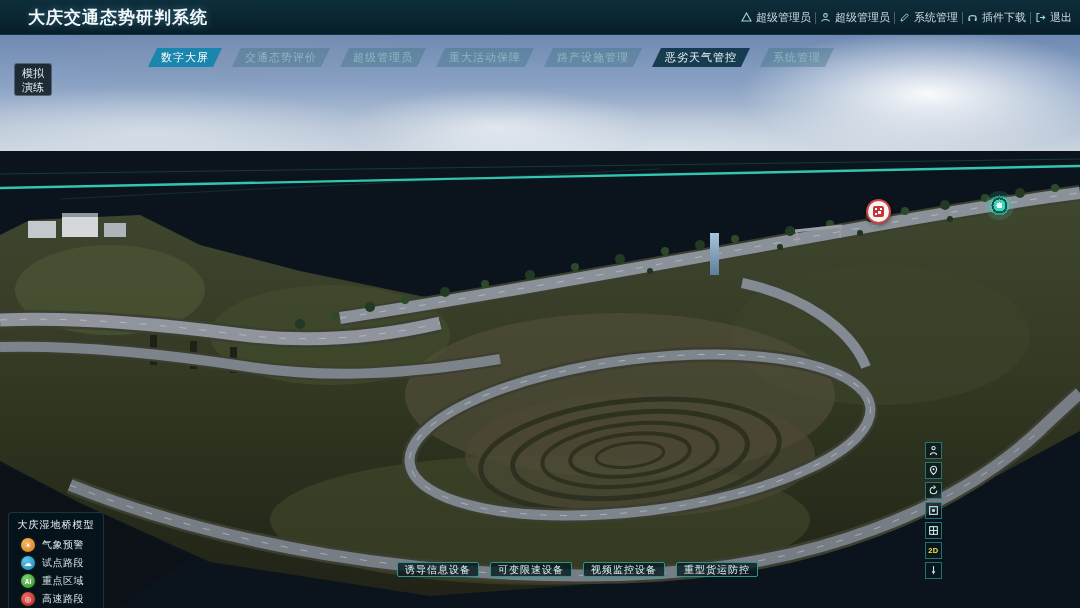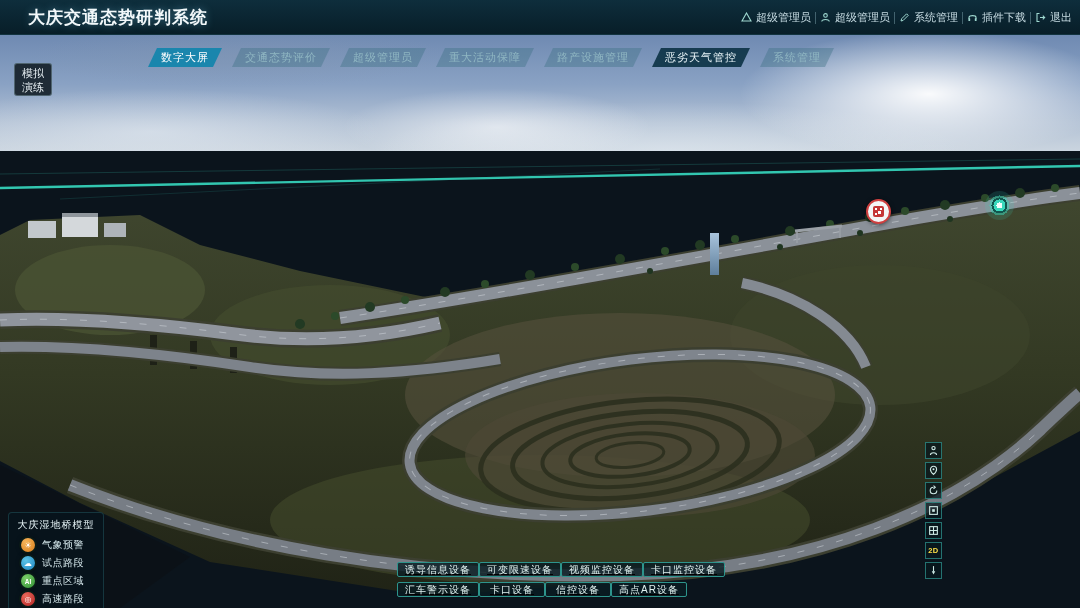--- a/index.html
+++ b/index.html
@@ -67,21 +67,21 @@
     align-items:center; justify-content:center; font-size:8px; color:#fff;
     box-shadow:0 0 0 2px rgba(10,28,24,.85), 0 0 5px rgba(0,0,0,.6); flex:0 0 14px; }
   .legend-icon.c0 { background:radial-gradient(circle at 35% 30%, #f6b55c, #d97d1a); }
   .legend-icon.c1 { background:radial-gradient(circle at 35% 30%, #5cc4e8, #1f86c0); }
   .legend-icon.c2 { background:radial-gradient(circle at 35% 30%, #7ed06a, #2f8e33); font-size:6.5px; font-weight:bold; }
   .legend-icon.c3 { background:radial-gradient(circle at 35% 30%, #e86a5c, #b42323); }
   .legend-label { font-size:10px; color:#d6e8ec; letter-spacing:.5px; }
 
   .devices { position:absolute; left:397px; top:527px; display:flex;
     flex-direction:column; gap:5px; z-index:20; }
-  .dev-row { display:flex; gap:0;text-decoration:underline; }
+  .dev-row { display:flex; gap:11px; }
   .dev-btn { min-width:66px; height:15px; padding:0 7px; font-size:10px;
     color:#e2f3f1; background:rgba(8,28,34,.82); border:1px solid #2d948c;
     border-radius:2px; display:flex; align-items:center; justify-content:center;
     letter-spacing:1px; cursor:pointer; white-space:nowrap; }
 
   .toolbar { position:absolute; right:5px; top:407px; display:flex;
     flex-direction:column; gap:3px; z-index:20; }
   .tool-btn { width:17px; height:17px; border:1px solid rgba(60,190,180,.55);
     border-radius:0; background:rgba(8,24,30,.75); display:flex;
     align-items:center; justify-content:center; color:#fde047; cursor:pointer; }
@@ -307,27 +307,21 @@
         </div>
       <div class="legend-label">高速路段</div>
     </div>
   </div>
 
   <div class="devices">
     <div class="dev-row">
       <div class="dev-btn">诱导信息设备</div>
       <div class="dev-btn">可变限速设备</div>
       <div class="dev-btn">视频监控设备</div>
-      <div class="dev-btn">卡口监控设备</div>
-    </div>
-    <div class="dev-row">
-      <div class="dev-btn">汇车警示设备</div>
-      <div class="dev-btn">卡口设备</div>
-      <div class="dev-btn">信控设备</div>
-      <div class="dev-btn">高点AR设备</div>
+      <div class="dev-btn">重型货运防控</div>
     </div>
   </div>
 
   <div class="toolbar">
     <div class="tool-btn">
       <svg width="11" height="11" viewBox="0 0 10 10">
           <circle cx="5" cy="2.8" r="1.5" fill="none" stroke="#cfeae6" stroke-width="1"></circle>
           <path d="M2.2,9 C2.2,6.4 7.8,6.4 7.8,9" fill="none" stroke="#cfeae6" stroke-width="1"></path>
         </svg>
     </div>

